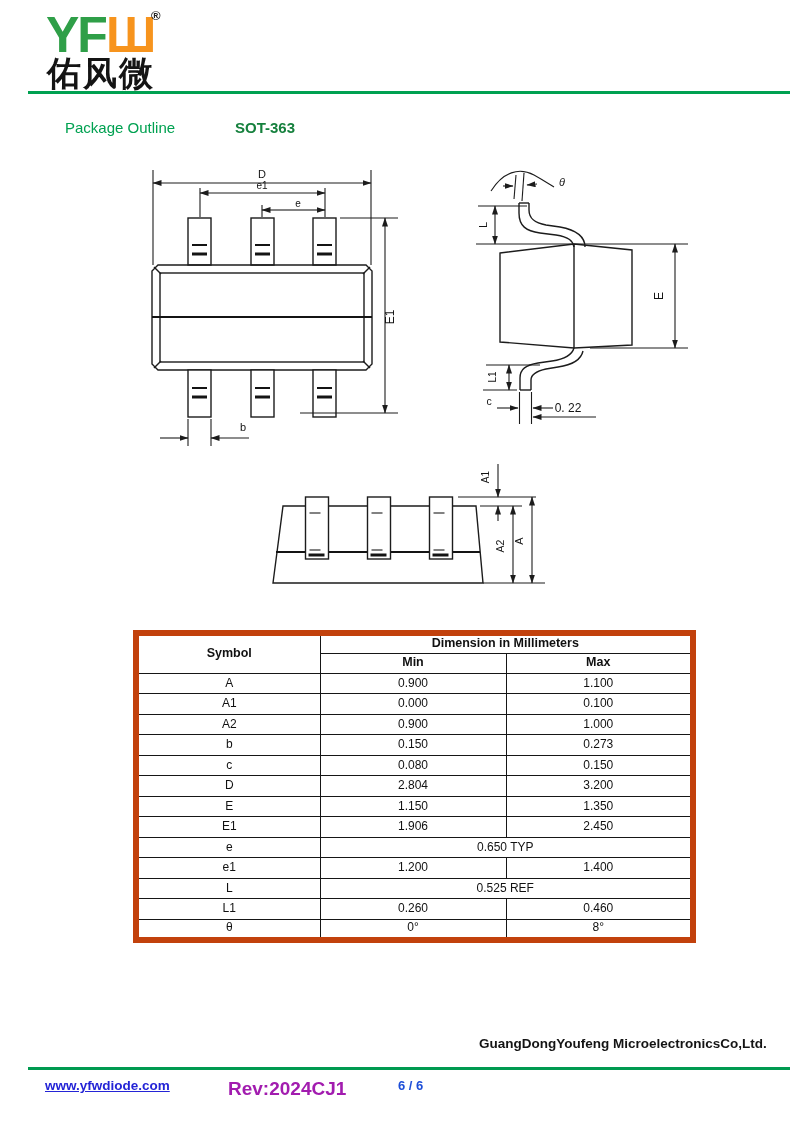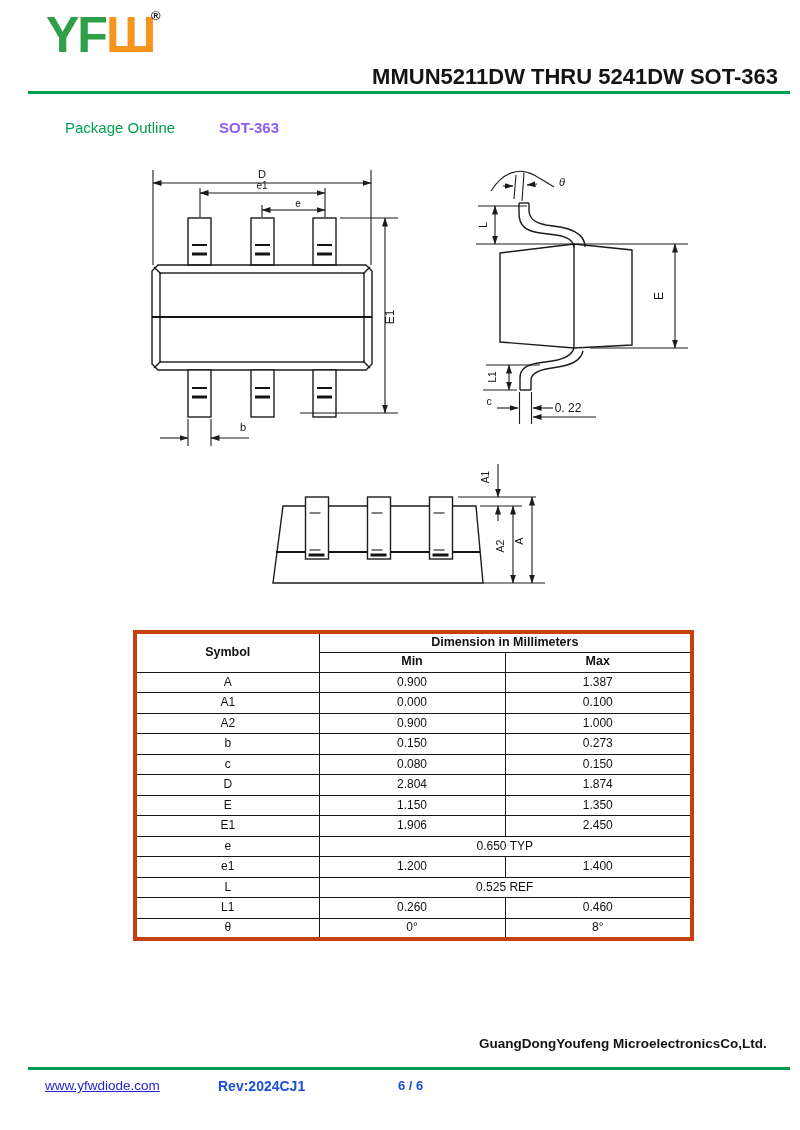--- a/index.html
+++ b/index.html
@@ -10,57 +10,57 @@
   }
   
   .logo-text{position:absolute;left:46px;top:10px;font-size:50px;font-weight:bold;letter-spacing:-2px;line-height:1;}
   .logo-yf{color:#2f9f48;}
   .logo-w{color:#f7941d;}
   .logo-reg{position:absolute;left:151px;top:8px;font-size:13px;font-weight:bold;color:#222;}
   .logo-cn{position:absolute;left:47px;top:56px;font-size:34px;font-weight:bold;color:#141414;letter-spacing:2px;line-height:1;}
   .doc-title{position:absolute;right:22px;top:64px;font-size:22px;font-weight:bold;color:#141414;letter-spacing:0px;white-space:nowrap;}
   .header-rule{position:absolute;left:28px;top:91px;width:762px;height:3px;background:#00a151;}
   .section-label{position:absolute;left:65px;top:119px;font-size:15px;font-weight:normal;color:#00a151;}
-  .section-value{position:absolute;left:219px;top:119px;font-size:15px;font-weight:bold;color:#8b5cf6;}
+  .section-value{position:absolute;left:235px;top:119px;font-size:15px;font-weight:bold;color:#15803d;}
   
   .drawings{position:absolute;left:0;top:155px;width:800px;height:470px;}
   .drawings line,.drawings path,.drawings polygon,.drawings rect{vector-effect:none;}
   .st{stroke:#1c1c1c;stroke-width:1.4;fill:none;}
   .dim{stroke:#1c1c1c;stroke-width:1.1;fill:none;}
   .thick2{stroke:#141414;stroke-width:2;fill:none;}
   .thick3{stroke:#141414;stroke-width:3;fill:none;}
   .whitefill{fill:#ffffff;stroke:#1c1c1c;stroke-width:1.4;}
   .dimtxt{font-family:"Liberation Sans",sans-serif;fill:#141414;}
   
   .dim-table-wrap{position:absolute;left:133px;top:630px;}
   table.dim-table{border-collapse:collapse;table-layout:fixed;width:557px;height:306px;}
   table.dim-table td,table.dim-table th{
     border:1.5px solid #161616;text-align:center;vertical-align:middle;
     font-size:12px;padding:0;line-height:1.1;
   }
   table.dim-table th{font-size:12.5px;font-weight:bold;}
-  table.dim-table{border:4px solid #c2410c;}
+  table.dim-table{border:6px solid #c2410c;}
   tr.hdr{height:20px;}
   tr.datarow{height:20.5px;}
   col.c-symbol{width:184px;} col.c-min{width:186px;} col.c-max{width:187px;}
   
   .footer-rule{position:absolute;left:28px;top:1067px;width:762px;height:2.5px;background:#009a50;}
-  .footer-site{position:absolute;left:45px;top:1078px;font-size:13.5px;font-weight:normal;color:#2424d6;text-decoration:underline;}
-  .footer-rev{position:absolute;left:218px;top:1078px;font-size:14px;font-weight:bold;color:#1d4ed8;}
+  .footer-site{position:absolute;left:45px;top:1078px;font-size:13.5px;font-weight:bold;color:#2424d6;text-decoration:underline;}
+  .footer-rev{position:absolute;left:228px;top:1078px;font-size:19px;font-weight:bold;color:#a21caf;}
   .footer-page{position:absolute;left:398px;top:1078px;font-size:13px;font-weight:bold;color:#1d4ed8;}
   .footer-company{position:absolute;left:479px;top:1036px;font-size:13.5px;font-weight:bold;color:#141414;white-space:nowrap;}
 </style>
 </head>
 <body>
 
 <div class="page">
 
   <div class="logo-text"><span class="logo-yf">YF</span><span class="logo-w">Ш</span></div>
   <div class="logo-reg">®</div>
-  <div class="doc-title">MMUN5211DW THRU 5241DW SOT-363</div>
+  <div class="logo-cn">佑风微</div>
   <div class="header-rule"></div>
   <div class="section-label">Package Outline</div>
   <div class="section-value">SOT-363</div>
 
   <svg class="drawings" viewBox="0 0 800 470" xmlns="http://www.w3.org/2000/svg">
     <defs>
       <marker id="ar" markerWidth="10" markerHeight="8" refX="8.5" refY="3" orient="auto" markerUnits="userSpaceOnUse">
         <path d="M0,0 L9,3 L0,6 Z" fill="#1c1c1c"></path>
       </marker>
     </defs>
@@ -234,21 +234,21 @@
         <th rowspan="2">Symbol</th>
         <th colspan="2">Dimension in Millimeters</th>
       </tr>
       <tr class="hdr">
         <th>Min</th>
         <th>Max</th>
       </tr>
       <tr class="datarow">
             <td>A</td>
             <td>0.900</td>
-            <td>1.387</td>
+            <td>1.100</td>
           </tr>
       <tr class="datarow">
             <td>A1</td>
             <td>0.000</td>
             <td>0.100</td>
           </tr>
       <tr class="datarow">
             <td>A2</td>
             <td>0.900</td>
             <td>1.000</td>
@@ -259,21 +259,21 @@
             <td>0.273</td>
           </tr>
       <tr class="datarow">
             <td>c</td>
             <td>0.080</td>
             <td>0.150</td>
           </tr>
       <tr class="datarow">
             <td>D</td>
             <td>2.804</td>
-            <td>1.874</td>
+            <td>3.200</td>
           </tr>
       <tr class="datarow">
             <td>E</td>
             <td>1.150</td>
             <td>1.350</td>
           </tr>
       <tr class="datarow">
             <td>E1</td>
             <td>1.906</td>
             <td>2.450</td>

